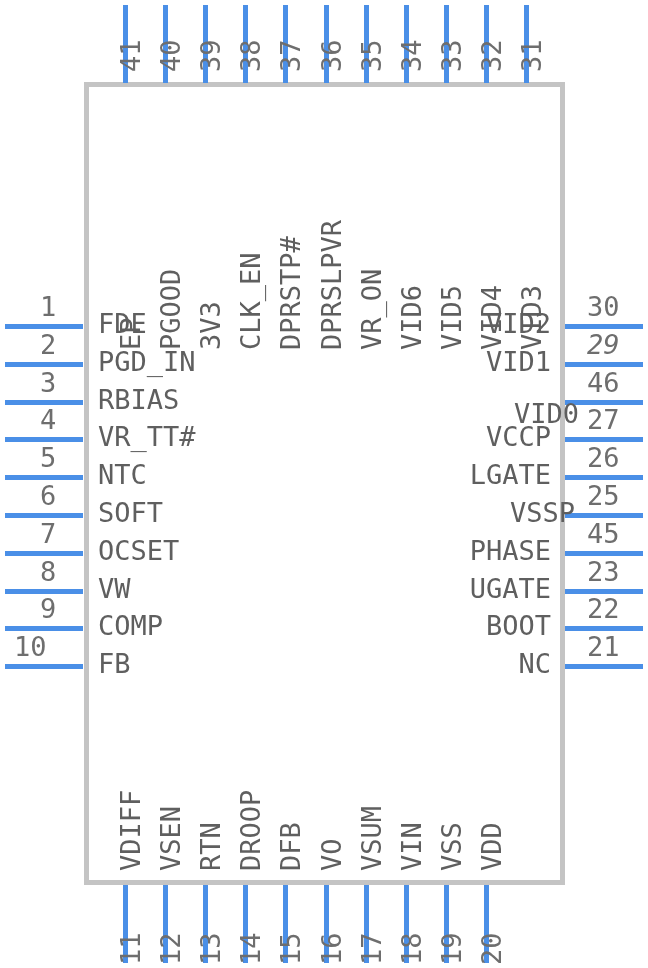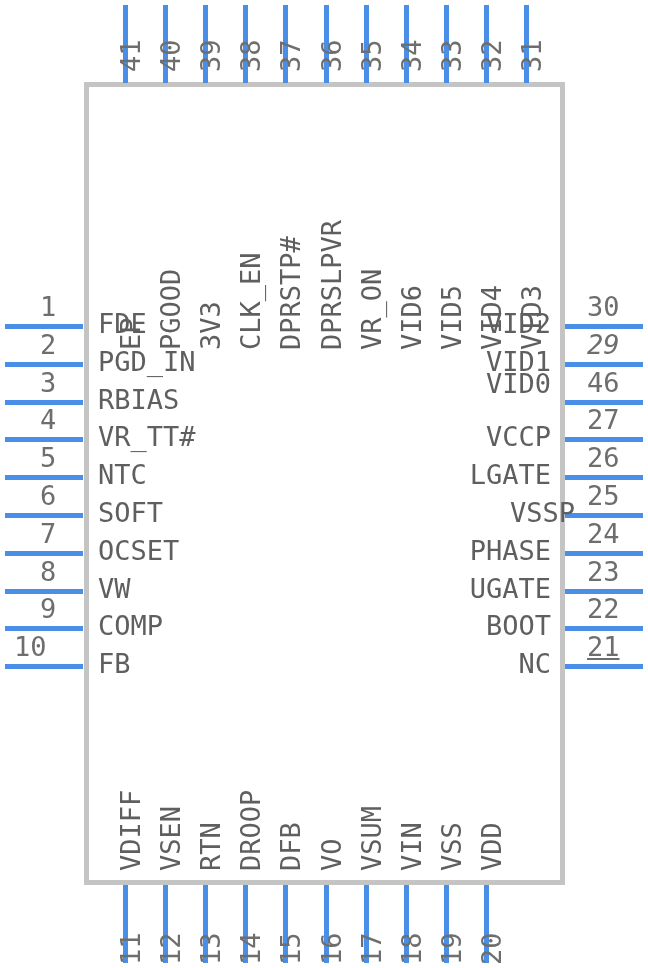--- a/index.html
+++ b/index.html
@@ -143,41 +143,41 @@
       <div class="pinnum" style="left: 14px; top: 633.2px;">10</div>
       <div class="pinname left" style="left: 98px; top: 650.2px;">FB</div>
       <div class="lead horz" style="left: 565px; top: 324px;"></div>
       <div class="pinnum" style="left: 587px; top: 293px;">30</div>
       <div class="pinname right" style="left: 84px; top: 310px; width: 467px;">VID2</div>
       <div class="lead horz" style="left: 565px; top: 361.8px;"></div>
       <div class="pinnum" style="left: 587px; top: 330.8px; font-style: italic;">29</div>
       <div class="pinname right" style="left: 84px; top: 347.8px; width: 467px;">VID1</div>
       <div class="lead horz" style="left: 565px; top: 399.6px;"></div>
       <div class="pinnum" style="left: 587px; top: 368.6px;">46</div>
-      <div class="pinname right" style="left: 84px; top: 370px; width: 467px;">VID0</div>
+      <div class="pinname right" style="left: 84px; top: 400px; width: 467px; padding-left: 28px;">VID0</div>
       <div class="lead horz" style="left: 565px; top: 437.4px;"></div>
       <div class="pinnum" style="left: 587px; top: 406.4px;">27</div>
       <div class="pinname right" style="left: 84px; top: 423.4px; width: 467px;">VCCP</div>
       <div class="lead horz" style="left: 565px; top: 475.2px;"></div>
       <div class="pinnum" style="left: 587px; top: 444.2px;">26</div>
       <div class="pinname right" style="left: 84px; top: 461.2px; width: 467px;">LGATE</div>
       <div class="lead horz" style="left: 565px; top: 513px;"></div>
       <div class="pinnum" style="left: 587px; top: 482px;">25</div>
       <div class="pinname right" style="left: 84px; top: 499px; width: 467px; margin-left: 24px;">VSSP</div>
       <div class="lead horz" style="left: 565px; top: 550.8px;"></div>
-      <div class="pinnum" style="left: 587px; top: 519.8px;">24</div>
+      <div class="pinnum" style="left: 587px; top: 519.8px;">45</div>
       <div class="pinname right" style="left: 84px; top: 536.8px; width: 467px;">PHASE</div>
       <div class="lead horz" style="left: 565px; top: 588.6px;"></div>
       <div class="pinnum" style="left: 587px; top: 557.6px;">23</div>
       <div class="pinname right" style="left: 84px; top: 574.6px; width: 467px;">UGATE</div>
       <div class="lead horz" style="left: 565px; top: 626.4px;"></div>
       <div class="pinnum" style="left: 587px; top: 595.4px;">22</div>
       <div class="pinname right" style="left: 84px; top: 612.4px; width: 467px;">BOOT</div>
       <div class="lead horz" style="left: 565px; top: 664.2px;"></div>
-      <div class="pinnum" style="left: 587px; top: 633.2px; text-decoration: underline;">21</div>
+      <div class="pinnum" style="left: 587px; top: 633.2px;">21</div>
       <div class="pinname right" style="left: 84px; top: 650.2px; width: 467px;">NC</div>
       <div class="lead vert" style="left: 123px; top: 885px;"></div>
       <div class="pinnum v" style="left: 117px; top: 965px;">11</div>
       <div class="pinname v" style="left: 117px; top: 871px;">VDIFF</div>
       <div class="lead vert" style="left: 163.1px; top: 885px;"></div>
       <div class="pinnum v" style="left: 157.1px; top: 965px;">12</div>
       <div class="pinname v" style="left: 157.1px; top: 871px;">VSEN</div>
       <div class="lead vert" style="left: 203.2px; top: 885px;"></div>
       <div class="pinnum v" style="left: 197.2px; top: 965px;">13</div>
       <div class="pinname v" style="left: 197.2px; top: 871px;">RTN</div>

